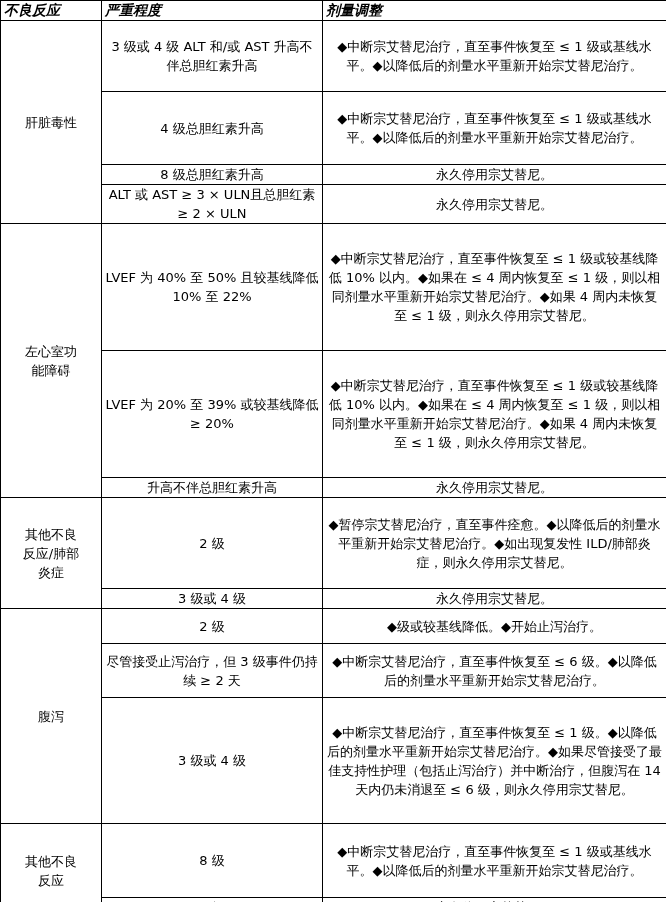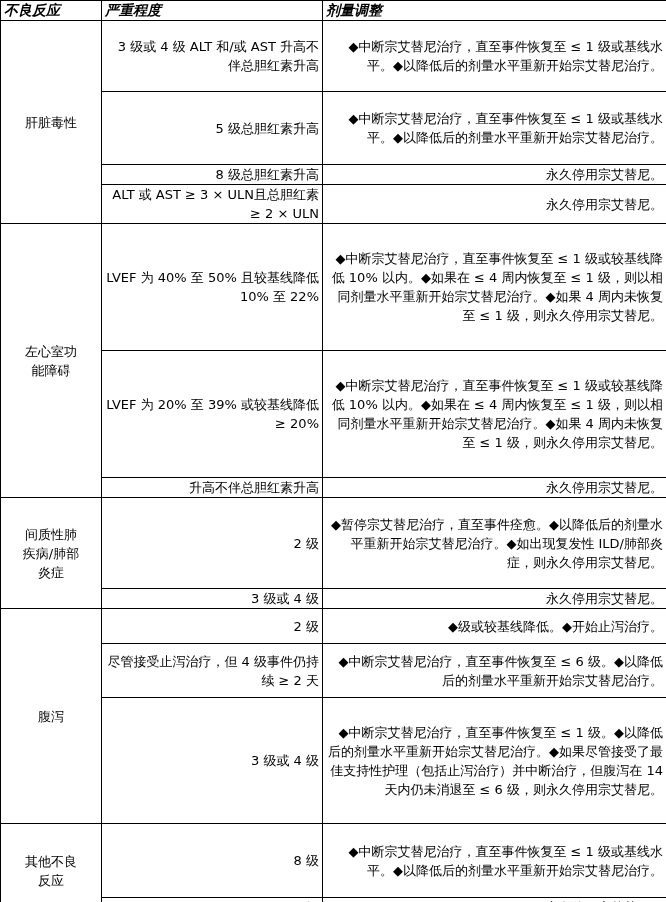--- a/index.html
+++ b/index.html
@@ -10,21 +10,21 @@
     table-layout: fixed;
     font-family: "DejaVu Sans", "Liberation Sans", sans-serif;
     font-size: 13px;
     color: #000;
     line-height: 19px;
   }
   table.doc td, table.doc th {
     border: 1px solid #000;
     padding: 0 3px;
     vertical-align: middle;
-    text-align: right;
+    text-align: center;
     word-break: break-all;
   }
   table.doc th {
     font-weight: bold;
     text-align: left;
     font-size: 14px;
     height: 19px;
     line-height: 19px;
     font-style: italic;
   }
@@ -50,21 +50,21 @@
     </tr>
   </thead>
   <tbody>
 
     <tr style="height:71px">
       <td class="cat" rowspan="4">肝脏毒性</td>
       <td>3 级或 4 级 ALT 和/或 AST 升高不伴总胆红素升高</td>
       <td>◆中断宗艾替尼治疗，直至事件恢复至 ≤ 1 级或基线水平。◆以降低后的剂量水平重新开始宗艾替尼治疗。</td>
     </tr>
     <tr style="height:73px">
-      <td>5 级总胆红素升高</td>
+      <td>4 级总胆红素升高</td>
       <td>◆中断宗艾替尼治疗，直至事件恢复至 ≤ 1 级或基线水平。◆以降低后的剂量水平重新开始宗艾替尼治疗。</td>
     </tr>
     <tr style="height:17px">
       <td>8 级总胆红素升高</td>
       <td>永久停用宗艾替尼。</td>
     </tr>
     <tr style="height:35px">
       <td>ALT 或 AST ≥ 3 × ULN且总胆红素 ≥ 2 × ULN</td>
       <td>永久停用宗艾替尼。</td>
     </tr>
@@ -77,36 +77,36 @@
     <tr style="height:127px">
       <td>LVEF 为 20% 至 39% 或较基线降低 ≥ 20%</td>
       <td>◆中断宗艾替尼治疗，直至事件恢复至 ≤ 1 级或较基线降低 10% 以内。◆如果在 ≤ 4 周内恢复至 ≤ 1 级，则以相同剂量水平重新开始宗艾替尼治疗。◆如果 4 周内未恢复至 ≤ 1 级，则永久停用宗艾替尼。</td>
     </tr>
     <tr style="height:17px">
       <td>升高不伴总胆红素升高</td>
       <td>永久停用宗艾替尼。</td>
     </tr>
 
     <tr style="height:91px">
-      <td class="cat" rowspan="2">间质性肺疾病/肺部炎症</td>
+      <td class="cat" rowspan="2">其他不良反应/肺部炎症</td>
       <td>2 级</td>
       <td>◆暂停宗艾替尼治疗，直至事件痊愈。◆以降低后的剂量水平重新开始宗艾替尼治疗。◆如出现复发性 ILD/肺部炎症，则永久停用宗艾替尼。</td>
     </tr>
     <tr style="height:18px">
       <td>3 级或 4 级</td>
       <td>永久停用宗艾替尼。</td>
     </tr>
 
     <tr style="height:35px">
       <td class="cat" rowspan="3">腹泻</td>
       <td>2 级</td>
       <td>◆级或较基线降低。◆开始止泻治疗。</td>
     </tr>
     <tr style="height:54px">
-      <td>尽管接受止泻治疗，但 4 级事件仍持续 ≥ 2 天</td>
+      <td>尽管接受止泻治疗，但 3 级事件仍持续 ≥ 2 天</td>
       <td>◆中断宗艾替尼治疗，直至事件恢复至 ≤ 6 级。◆以降低后的剂量水平重新开始宗艾替尼治疗。</td>
     </tr>
     <tr style="height:126px">
       <td>3 级或 4 级</td>
       <td>◆中断宗艾替尼治疗，直至事件恢复至 ≤ 1 级。◆以降低后的剂量水平重新开始宗艾替尼治疗。◆如果尽管接受了最佳支持性护理（包括止泻治疗）并中断治疗，但腹泻在 14 天内仍未消退至 ≤ 6 级，则永久停用宗艾替尼。</td>
     </tr>
 
     <tr style="height:74px">
       <td class="cat" rowspan="2">其他不良反应</td>
       <td>8 级</td>

